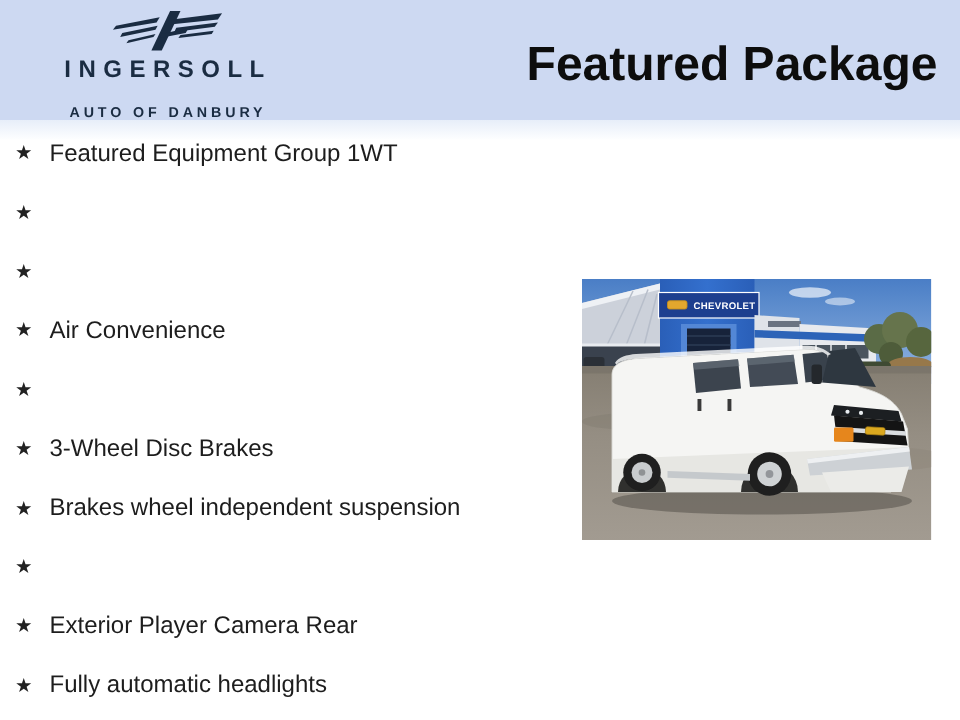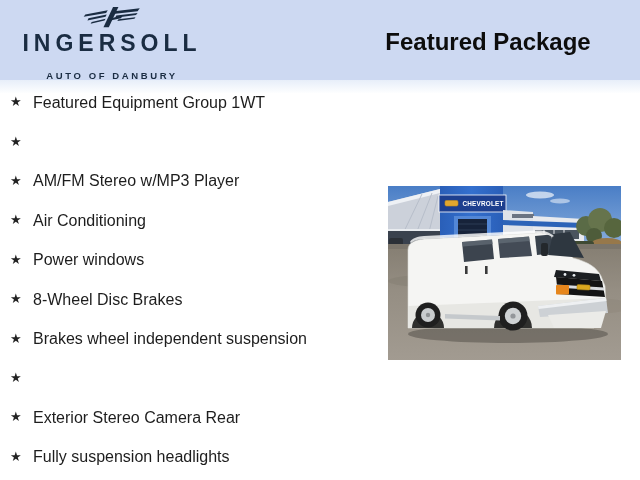--- a/index.html
+++ b/index.html
@@ -16,31 +16,31 @@
   .header-fade{
     position:absolute;left:0;top:80px;width:640px;height:13px;
     background:linear-gradient(#e7eef9,#fdfeff);
   }
   .logo{
     position:absolute;left:14px;top:4px;width:196px;height:76px;
     display:flex;flex-direction:column;align-items:center;justify-content:flex-start;
   }
   .logo-emblem{width:112px;height:36px;margin-top:2px;}
   .logo-name{
-    font-size:23px;font-weight:700;letter-spacing:5px;color:#1a2c42;
+    font-size:16px;font-weight:700;letter-spacing:5px;color:#1a2c42;
     line-height:1;margin-top:2px;white-space:nowrap;
   }
   .logo-sub{
     font-size:9.5px;font-weight:700;letter-spacing:2.6px;color:#1a2c42;
     line-height:1;margin-top:16px;white-space:nowrap;
   }
   .title{
     position:absolute;left:340px;top:22px;width:296px;height:40px;
     display:flex;align-items:center;justify-content:center;
-    font-size:24px;font-weight:700;color:#0d0d0d;white-space:nowrap;
+    font-size:32px;font-weight:700;color:#0d0d0d;white-space:nowrap;
   }
   
   .features{
     position:absolute;left:10px;top:83px;margin:0;padding:0;list-style:none;
   }
   .feature{
     height:39.4px;display:flex;align-items:center;
     font-size:16px;color:#1d1d1d;white-space:nowrap;
   }
   .feature-star{
@@ -82,48 +82,46 @@
   <ul class="features">
     <li class="feature">
         <span class="feature-star">★</span>
         <span>Featured Equipment Group 1WT</span>
       </li>
     <li class="feature">
         <span class="feature-star">★</span>
       </li>
     <li class="feature">
         <span class="feature-star">★</span>
-        <span>AM/FM Stereo w/MP3 Player</span>
-      </li>
-    <li class="feature">
-        <span class="feature-star">★</span>
-        <span>Air Conditioning</span>
-      </li>
-    <li class="feature">
-        <span class="feature-star">★</span>
-        <span>Power windows</span>
-      </li>
-    <li class="feature">
-        <span class="feature-star">★</span>
-        <span>8-Wheel Disc Brakes</span>
+      </li>
+    <li class="feature">
+        <span class="feature-star">★</span>
+        <span>Air Convenience</span>
+      </li>
+    <li class="feature">
+        <span class="feature-star">★</span>
+      </li>
+    <li class="feature">
+        <span class="feature-star">★</span>
+        <span>3-Wheel Disc Brakes</span>
       </li>
     <li class="feature">
         <span class="feature-star">★</span>
         <span>Brakes wheel independent suspension</span>
       </li>
     <li class="feature">
         <span class="feature-star">★</span>
       </li>
     <li class="feature">
         <span class="feature-star">★</span>
-        <span>Exterior Stereo Camera Rear</span>
-      </li>
-    <li class="feature">
-        <span class="feature-star">★</span>
-        <span>Fully suspension headlights</span>
+        <span>Exterior Player Camera Rear</span>
+      </li>
+    <li class="feature">
+        <span class="feature-star">★</span>
+        <span>Fully automatic headlights</span>
       </li>
   </ul>
 
   <div class="photo" title="White Chevrolet Express cargo van parked in front of a Chevrolet dealership">
     <svg viewBox="0 0 233 174" preserveAspectRatio="none">
       <defs>
         <linearGradient id="sky" x1="0" y1="0" x2="0" y2="1">
           <stop offset="0" stop-color="#4a7ec6"></stop>
             <stop offset="1" stop-color="#93b5e0"></stop>
         </linearGradient>

